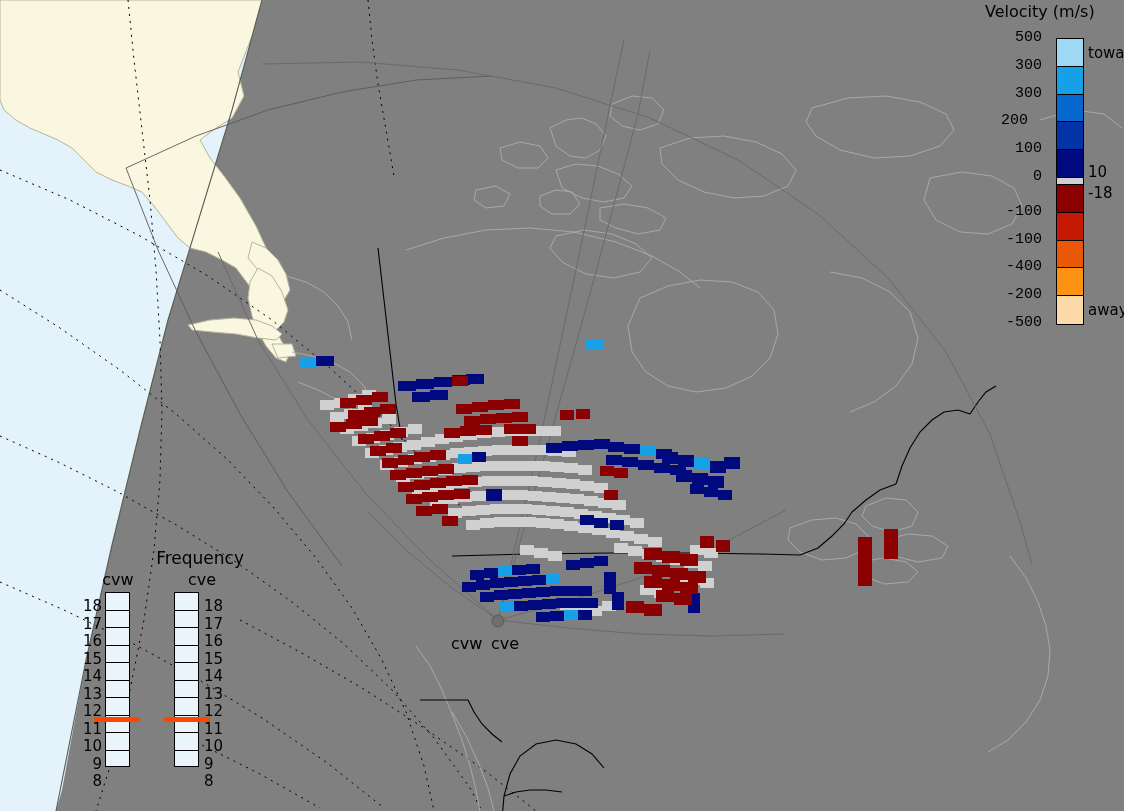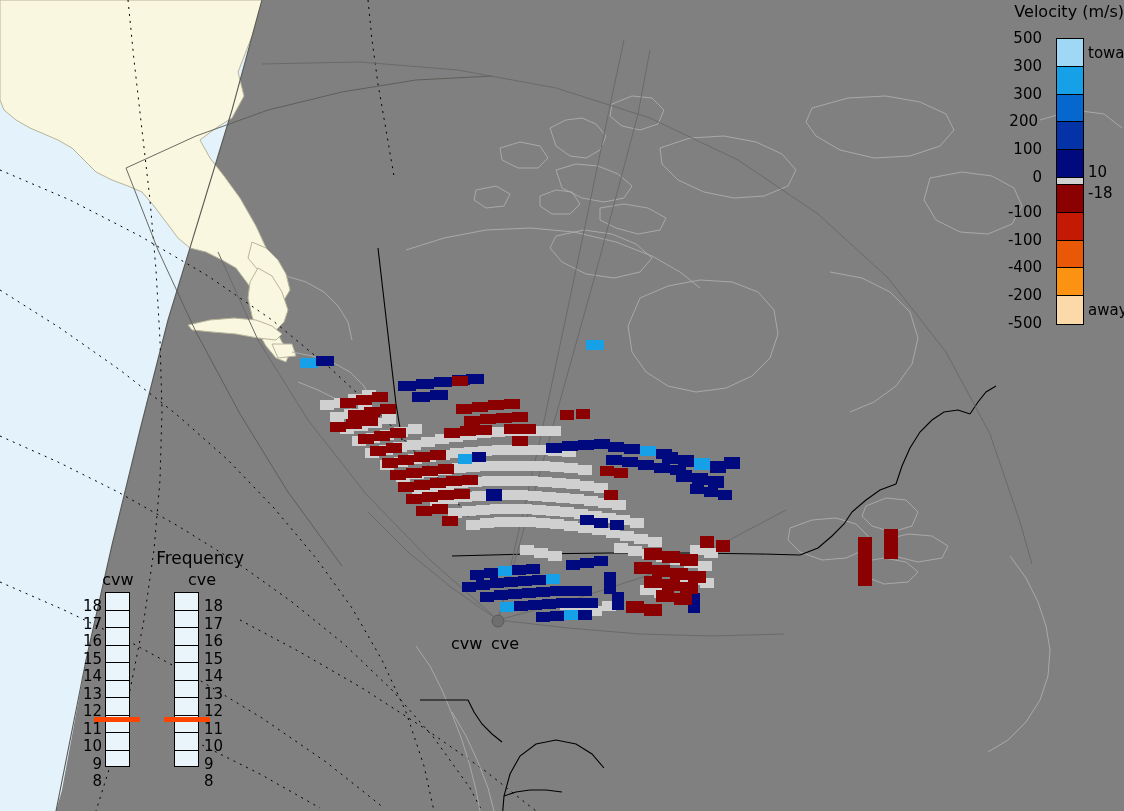--- a/index.html
+++ b/index.html
@@ -10,28 +10,28 @@
   
   #map{position:absolute;left:0;top:0;width:1124px;height:811px;}
   #mapsvg{position:absolute;left:0;top:0;}
 
   
   .stamp{position:absolute;left:4px;top:1px;color:#000;font-size:17px;
          line-height:17px;letter-spacing:0px;white-space:pre;}
 
   
   #velpanel{position:absolute;left:975px;top:0;width:149px;height:340px;}
-  #veltitle{position:absolute;left:10px;top:2px;width:139px;text-align:right;
+  #veltitle{position:absolute;left:10px;top:2px;width:139px;text-align:left;
             font-size:16px;color:#000;white-space:nowrap;}
   #velbar{position:absolute;left:1056px;top:38px;width:28px;height:287px;
           border:1px solid #000;box-sizing:border-box;}
   .vseg{width:100%;box-sizing:border-box;border-bottom:1px solid #000;}
   .vseg:last-child{border-bottom:none;}
   .vtick{position:absolute;right:0;font-size:15px;color:#000;
-         text-align:right;white-space:nowrap;line-height:14px;}
+         text-align:right;white-space:nowrap;line-height:14px;font-family:Liberation Mono, monospace;}
   #veltickcol{position:absolute;left:990px;top:0;width:62px;height:340px;}
   .vside{position:absolute;left:0;font-size:15px;color:#000;white-space:nowrap;
          line-height:14px;}
   #velsidecol{position:absolute;left:1088px;top:0;width:40px;height:340px;
               overflow:hidden;}
 
   
   #freqpanel{position:absolute;left:84px;top:548px;width:160px;height:240px;}
   #freqtitle{position:absolute;left:0;top:0;width:160px;text-align:right;
              font-size:17px;color:#000;}
@@ -491,21 +491,21 @@
       <div class="vseg" style="background: rgb(139, 0, 0); height: 27.8px;"></div>
       <div class="vseg" style="background: rgb(196, 25, 5); height: 27.8px;"></div>
       <div class="vseg" style="background: rgb(232, 88, 6); height: 27.8px;"></div>
       <div class="vseg" style="background: rgb(252, 146, 18); height: 27.8px;"></div>
       <div class="vseg" style="background: rgb(252, 217, 168); height: 27.8px;"></div>
     </div>
   <div id="veltickcol">
       <div class="vtick" style="top: 31px; right: 10px;">500</div>
       <div class="vtick" style="top: 58.8px; right: 10px;">300</div>
       <div class="vtick" style="top: 86.6px; right: 10px;">300</div>
-      <div class="vtick" style="top: 114.4px; right: 14px;">200</div>
+      <div class="vtick" style="top: 114.4px; right: 24px;">200</div>
       <div class="vtick" style="top: 142.2px; right: 10px;">100</div>
       <div class="vtick" style="top: 170px; right: 10px;">0</div>
       <div class="vtick" style="top: 204.8px; right: 10px;">-100</div>
       <div class="vtick" style="top: 232.6px; right: 10px;">-100</div>
       <div class="vtick" style="top: 260.4px; right: 10px;">-400</div>
       <div class="vtick" style="top: 288.2px; right: 10px;">-200</div>
       <div class="vtick" style="top: 316px; right: 10px;">-500</div>
     </div>
   <div id="velsidecol">
       <div class="vside" style="top: 46px;">toward</div>

